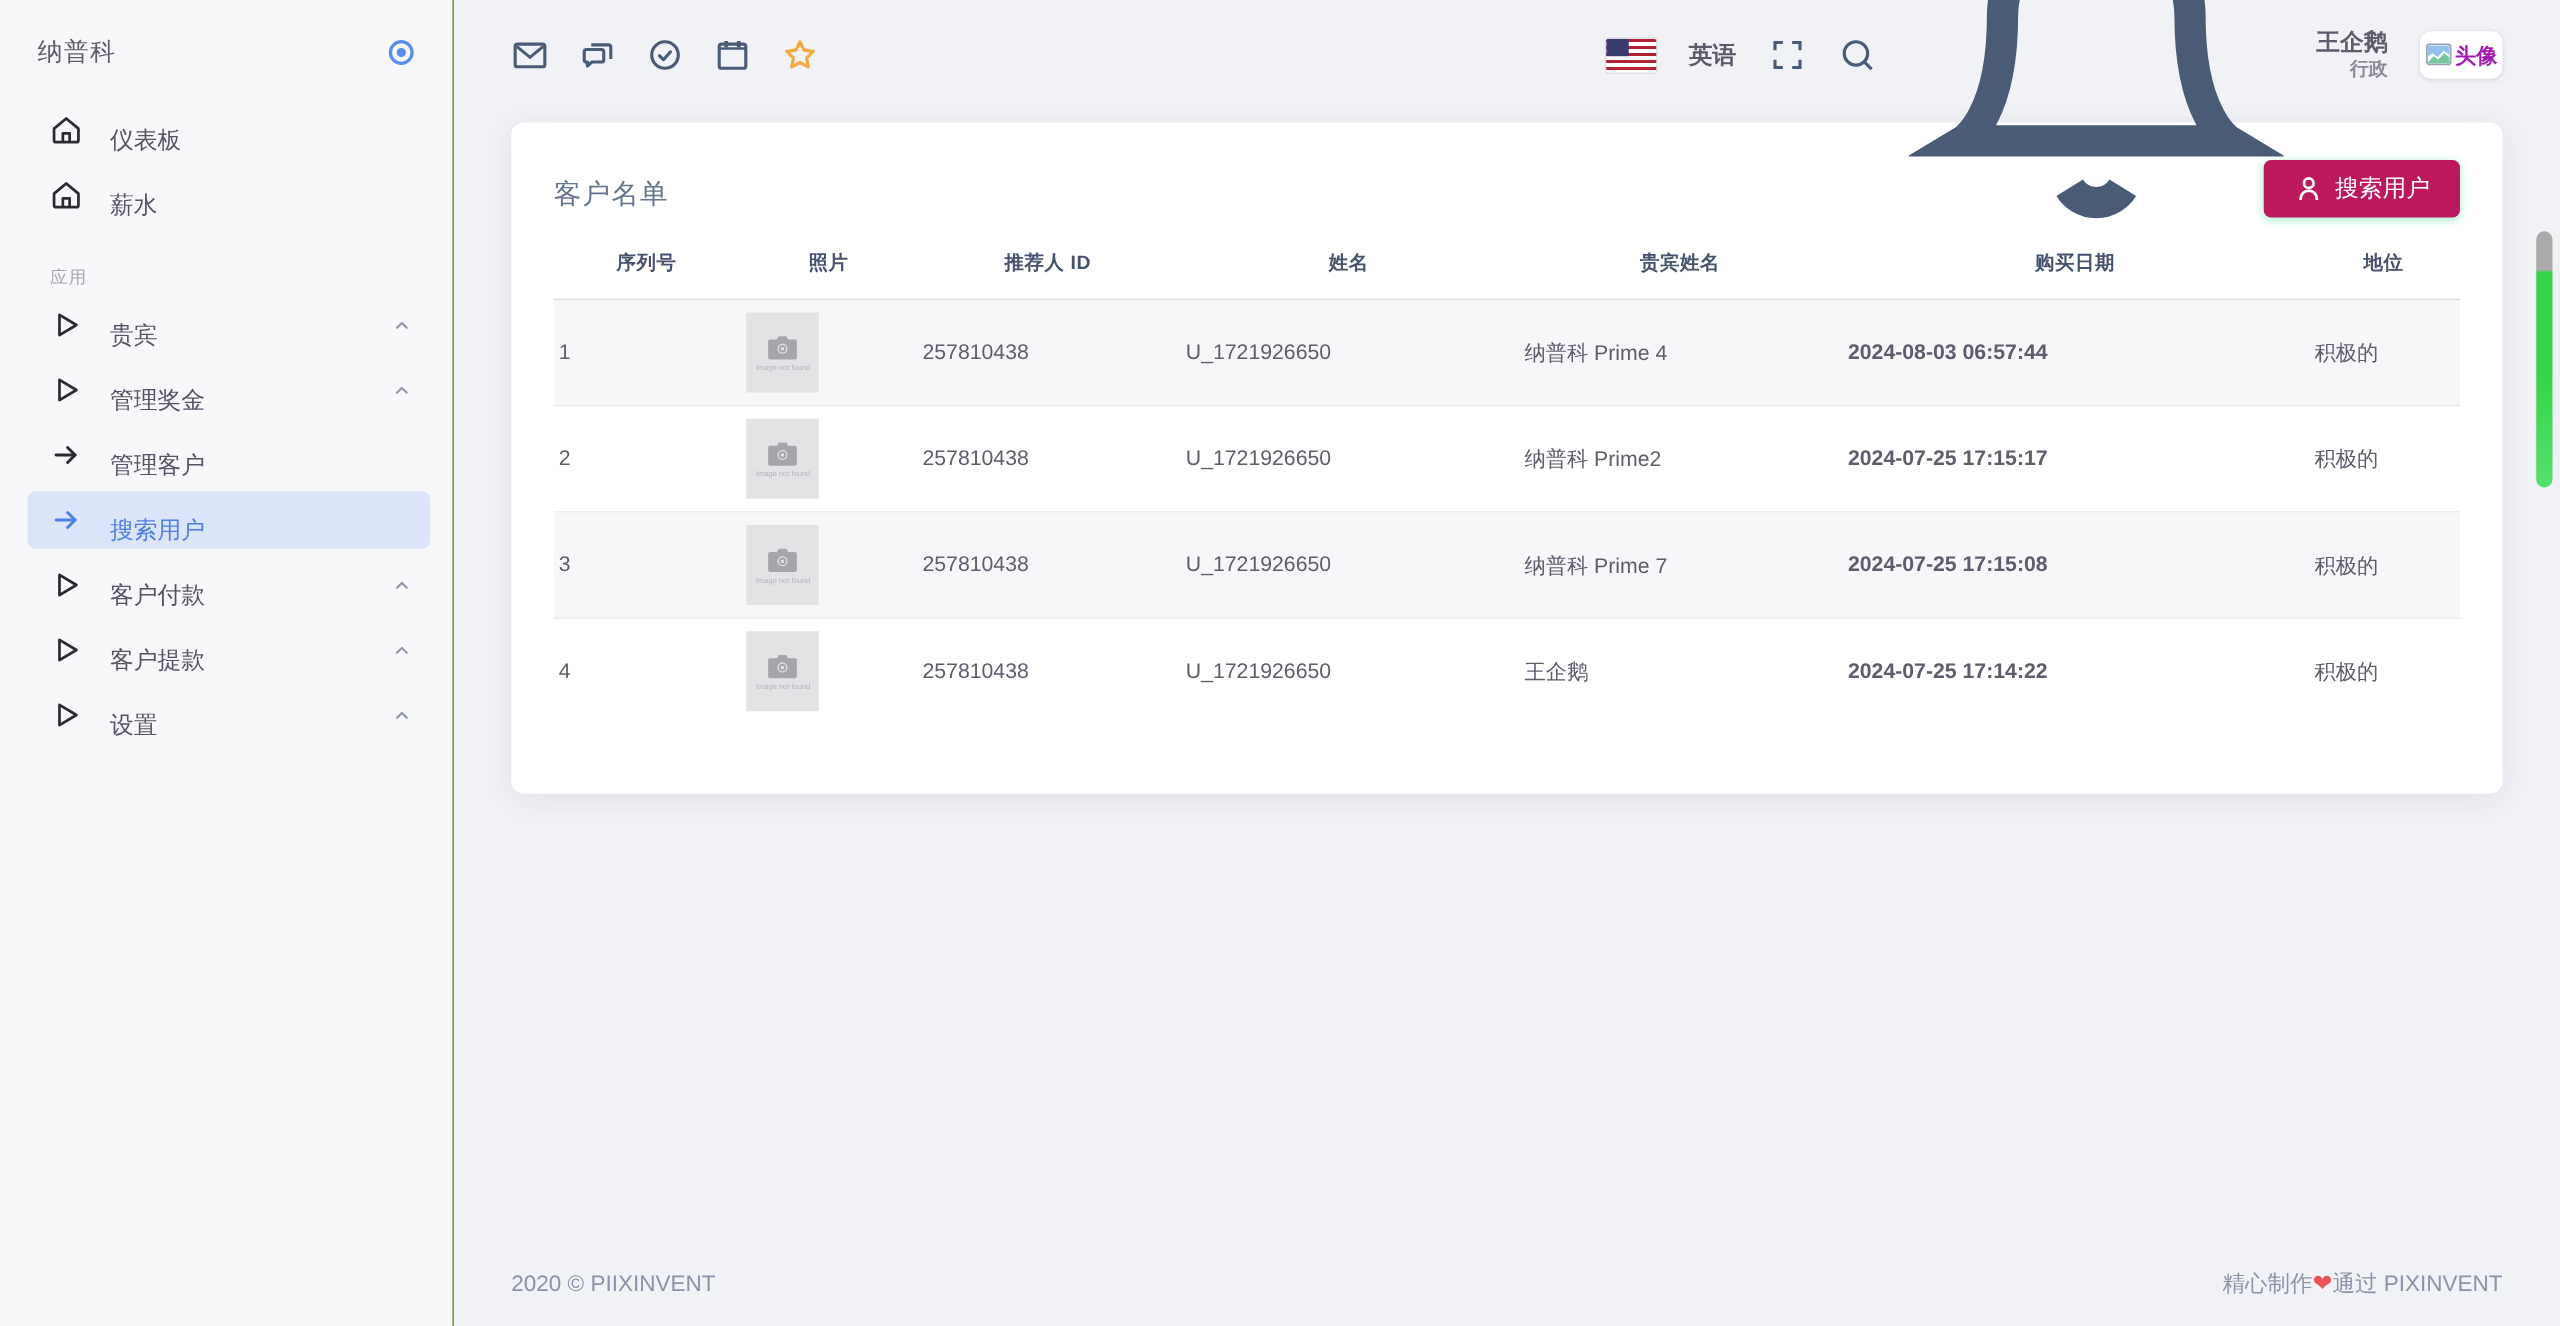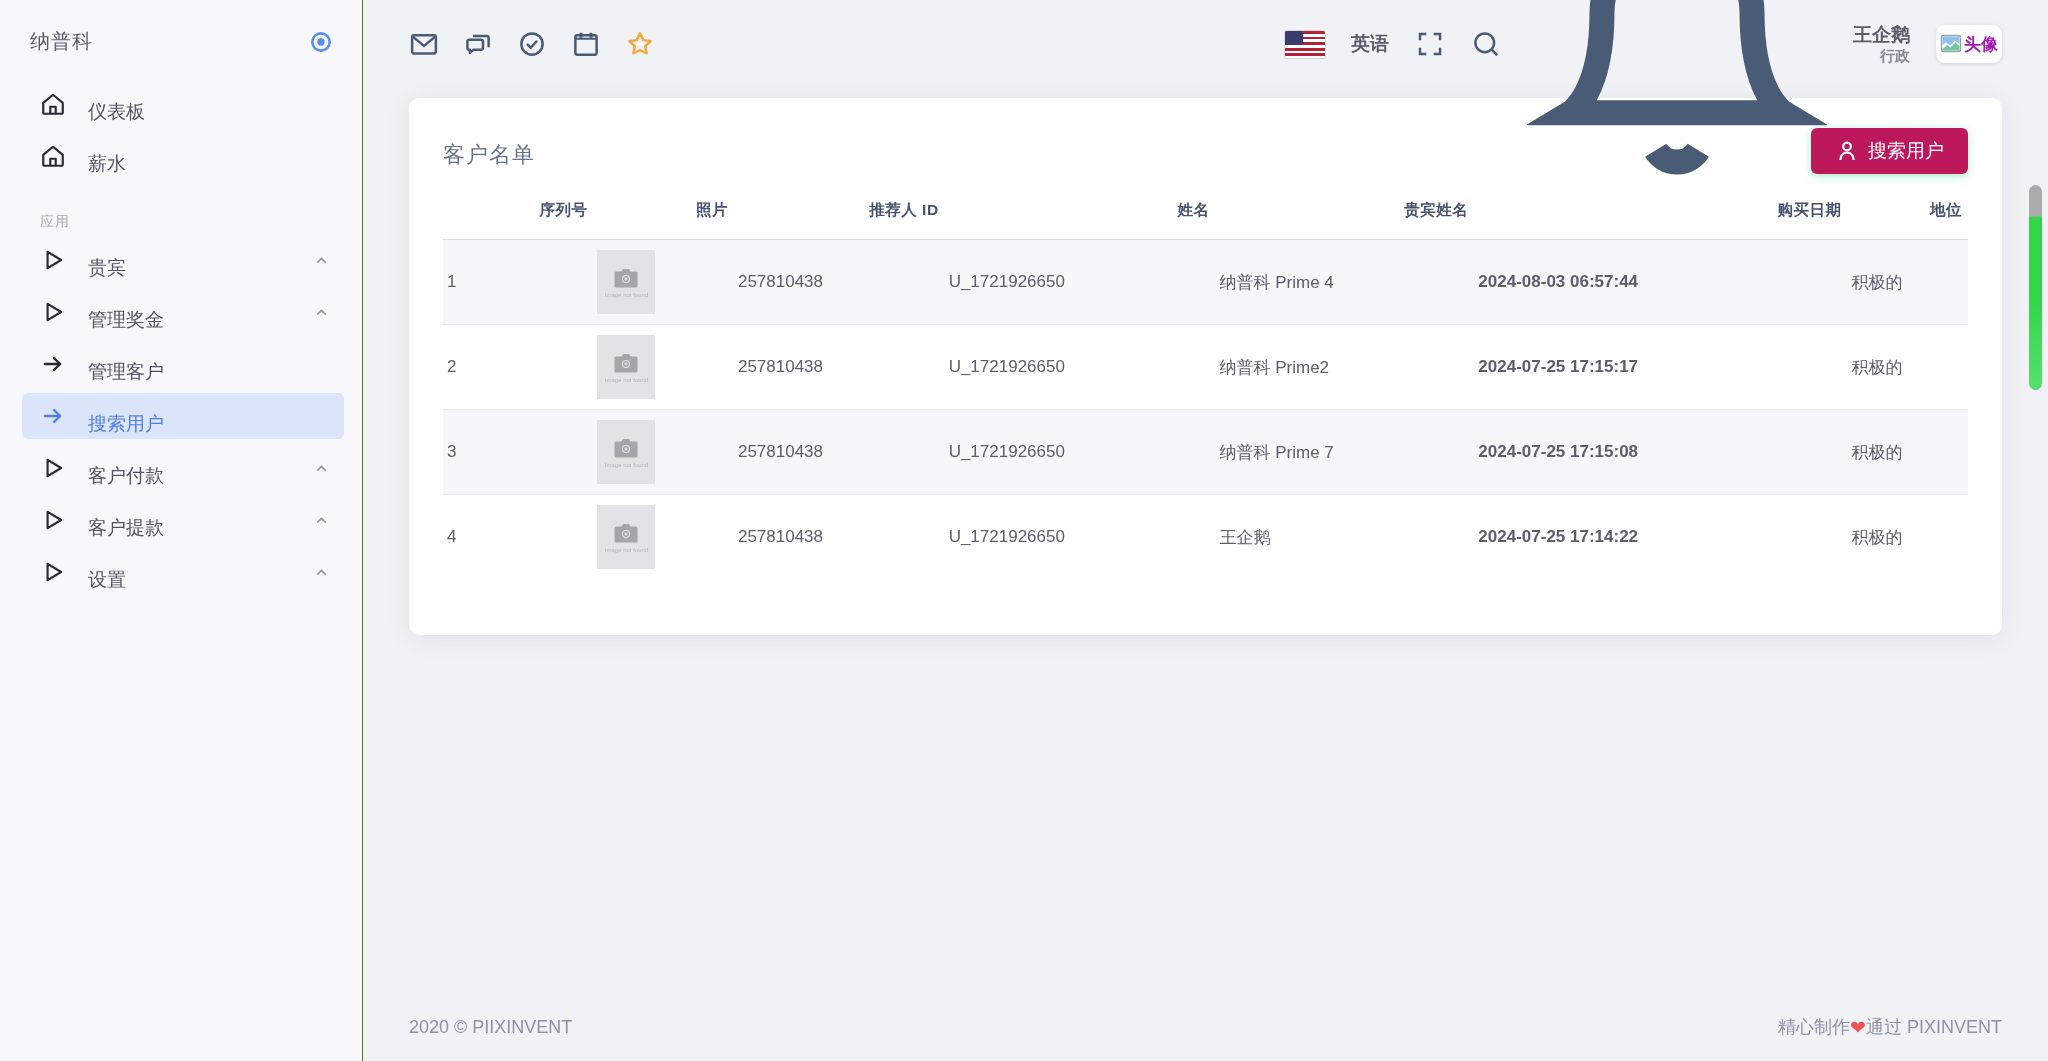--- a/index.html
+++ b/index.html
@@ -46,21 +46,21 @@
   
   .card { margin-top:10px; background:#fff; border-radius:10px; box-shadow:0 4px 24px rgba(34,41,47,.08); padding:30px 34px 0; height:537px; }
   .card-head { display:flex; align-items:flex-start; justify-content:space-between; }
   .card-title { font-size:22px; color:#64748f; font-weight:400; margin-top:12px; letter-spacing:1px;font-family:Liberation Mono, monospace; }
   .search-btn { display:flex; align-items:center; gap:9px; background:#be185d; color:#fff; border:none; border-radius:6px;
                 padding:0 24px; height:46px; font-size:19px; cursor:pointer; box-shadow:0 2px 8px rgba(57,218,138,.45);
                 font-family:inherit; }
   .search-btn .icon { width:24px; height:24px; color:#fff; }
 
   table.cust { width:100%; border-collapse:collapse; margin-top:14px; table-layout:fixed; }
-  .cust th { text-align:right; font-size:15.5px; font-weight:700; color:#45536e; padding:12px 6px 18px 4px; border-bottom:1px solid #d8dbe0; letter-spacing:.5px; }
+  .cust th { text-align:center; font-size:15.5px; font-weight:700; color:#45536e; padding:12px 6px 18px 4px; border-bottom:1px solid #d8dbe0; letter-spacing:.5px; }
   .cust td { height:85px; padding:0 6px 0 4px; font-size:17px; color:#5f5c6b; vertical-align:middle; }
   .cust tbody tr { border-bottom:1px solid #e9e9ed; }
   .cust tbody tr:nth-child(odd) { background:#f7f7f9; }
   .cust tbody tr:last-child { border-bottom:none; }
   .cell-num { color:#35323f; }
   .cell-date { color:#2f2c3a; font-weight:700; }
   .photo-ph { width:58px; height:64px; background:#e3e3e6; display:flex; flex-direction:column; align-items:center; justify-content:center; }
   .photo-ph .cam { width:26px; height:22px; }
   .photo-ph .cap { font-size:6px; color:#b4b4ba; margin-top:3px; white-space:nowrap; }
 

